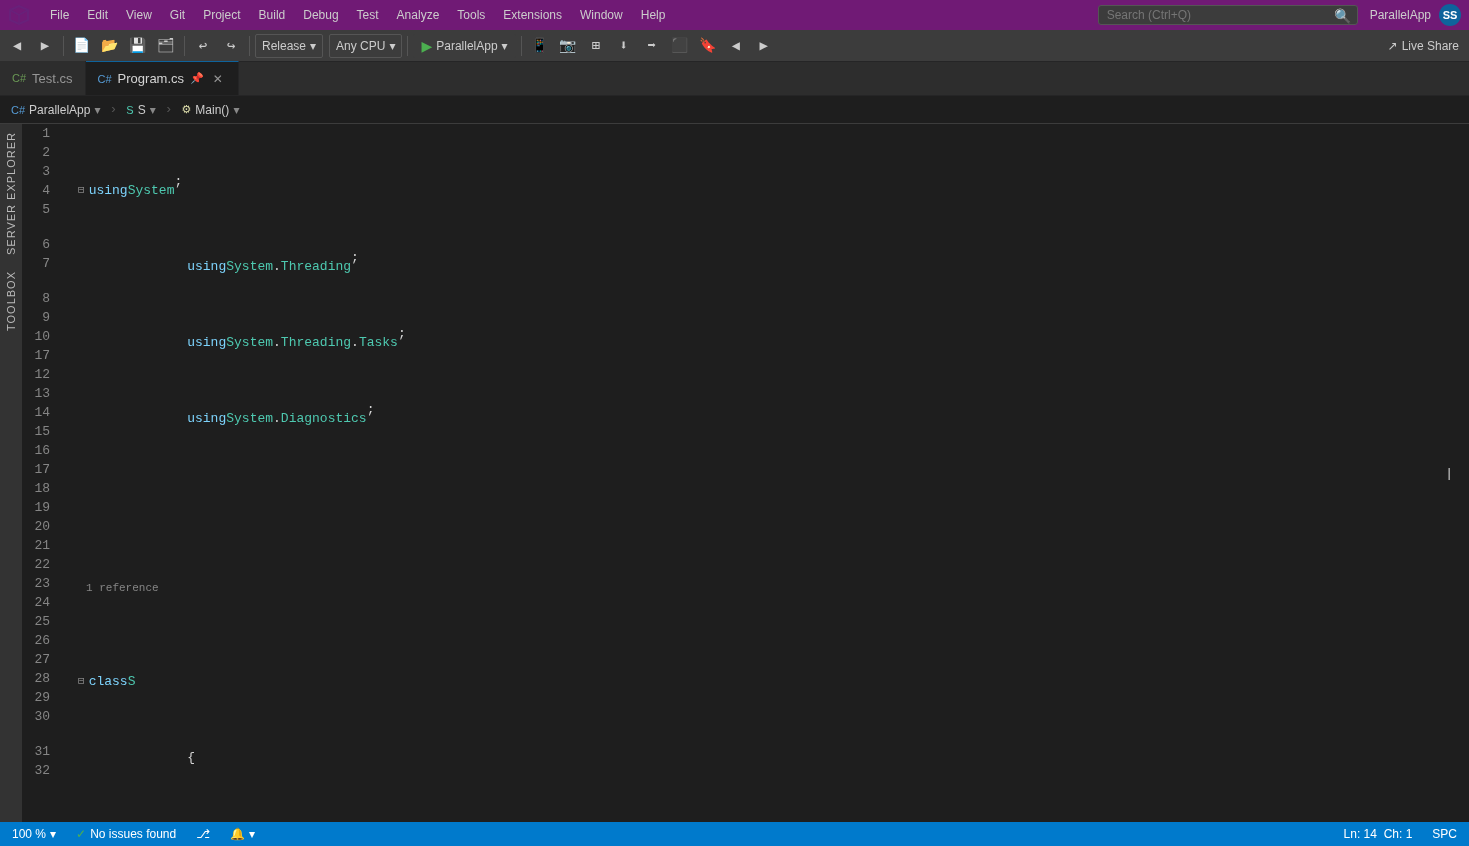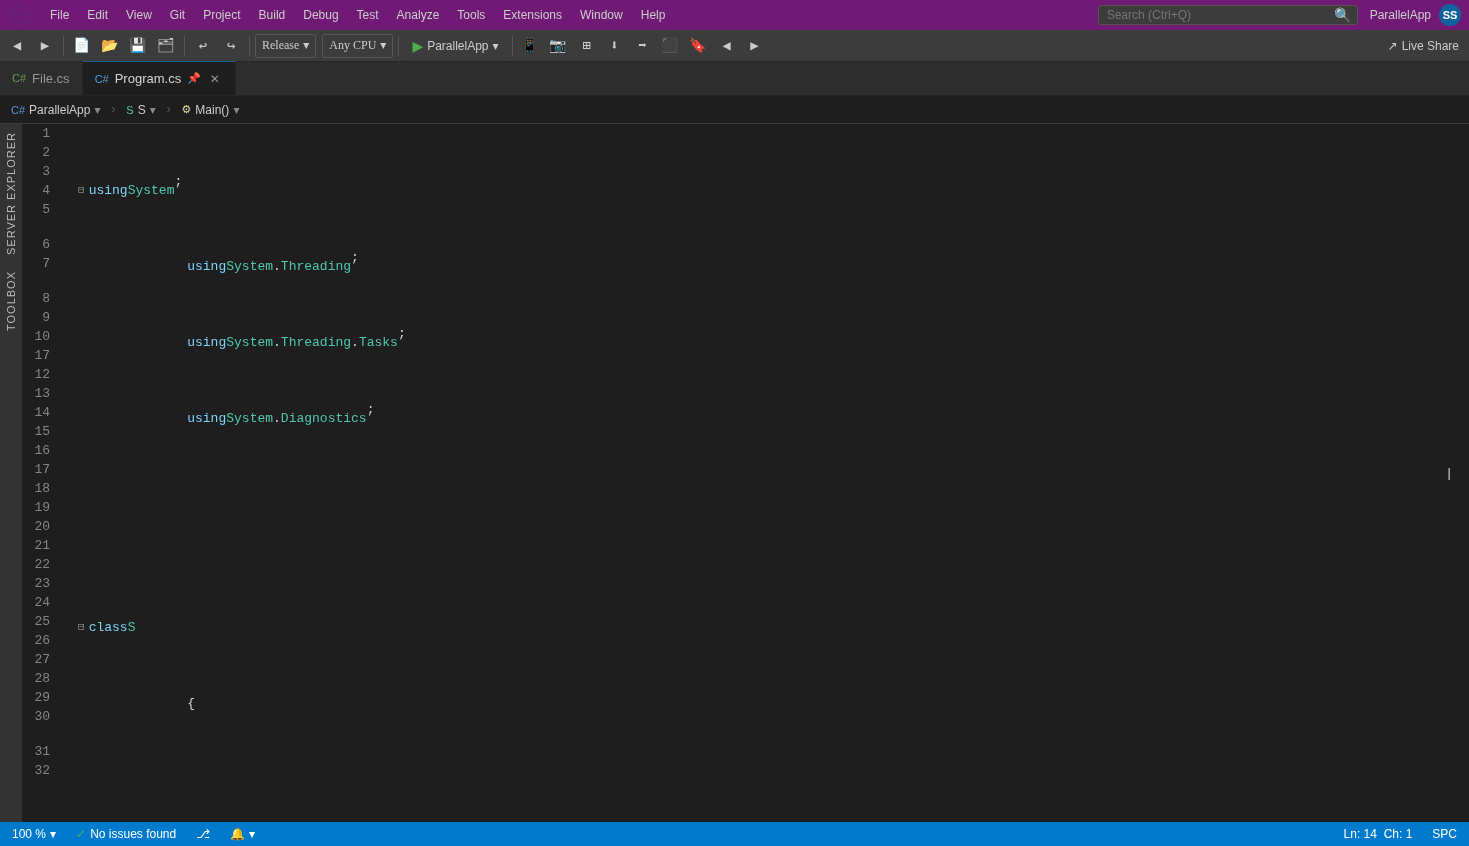--- a/index.html
+++ b/index.html
@@ -107,21 +107,21 @@
       border: 1px solid #555;
       color: #ccc;
       padding: 2px 6px;
       font-size: 12px;
       border-radius: 2px;
       cursor: pointer;
       display: flex;
       align-items: center;
       gap: 4px;
       height: 24px;
-      font-family: Liberation Serif, serif;
+      font-family: Liberation Sans, sans-serif;
     }
     .run-btn {
       display: flex;
       align-items: center;
       gap: 4px;
       background: #3c3c3c;
       border: none;
       color: #ccc;
       padding: 2px 8px;
       cursor: pointer;
@@ -337,21 +337,21 @@
     <span class="menu-item">Project</span>
     <span class="menu-item">Build</span>
     <span class="menu-item">Debug</span>
     <span class="menu-item">Test</span>
     <span class="menu-item">Analyze</span>
     <span class="menu-item">Tools</span>
     <span class="menu-item">Extensions</span>
     <span class="menu-item">Window</span>
     <span class="menu-item">Help</span>
   </div>
-  <div style="position:relative; display:flex; align-items:center;">
+  <div style="position:relative; display:flex; align-items:flex-end;">
     <input class="search-box" type="text" placeholder="Search (Ctrl+Q)" style="">
     <span style="position:absolute; right:6px; color:#999; font-size:14px;">🔍</span>
   </div>
   <div class="title-right">
     <span>ParallelApp</span>
     <div class="user-avatar">SS</div>
   </div>
 </div>
 
 <div id="toolbar">
@@ -402,21 +402,21 @@
 
   <div class="live-share-btn">
     <span>↗</span>
     <span>Live Share</span>
   </div>
 </div>
 
 <div id="tabs-bar">
   <div class="tab">
     <span style="color:#6a9955; font-size:11px;">C#</span>
-    <span>File.cs</span>
+    <span>Test.cs</span>
   </div>
   <div class="tab active">
     <span style="color:#569cd6; font-size:11px;">C#</span>
     <span>Program.cs</span>
     <span style="font-size:11px; color:#888;">📌</span>
     <span class="tab-close">✕</span>
   </div>
 </div>
 
 <div id="nav-bar">
@@ -501,20 +501,21 @@
           &nbsp;&nbsp;&nbsp;&nbsp;<span class="kw">using</span> <span class="type">System</span>.<span class="type">Threading</span>.<span class="type">Tasks</span>;
         </div>
         
         <div class="code-line">
           &nbsp;&nbsp;&nbsp;&nbsp;<span class="kw">using</span> <span class="type">System</span>.<span class="type">Diagnostics</span>;
         </div>
         
         <div class="code-line">&nbsp;</div>
         
         
+        <div style="height:16px; font-size:11px; color:#858585; display:flex; align-items:center; padding-left:8px;">1 reference</div>
         
         
         <div class="code-line">
           <span class="fold-icon">⊟</span><span class="kw">class</span> <span class="type">S</span>
         </div>
         
         <div class="code-line">
           &nbsp;&nbsp;&nbsp;&nbsp;<span class="op">{</span>
         </div>
         

